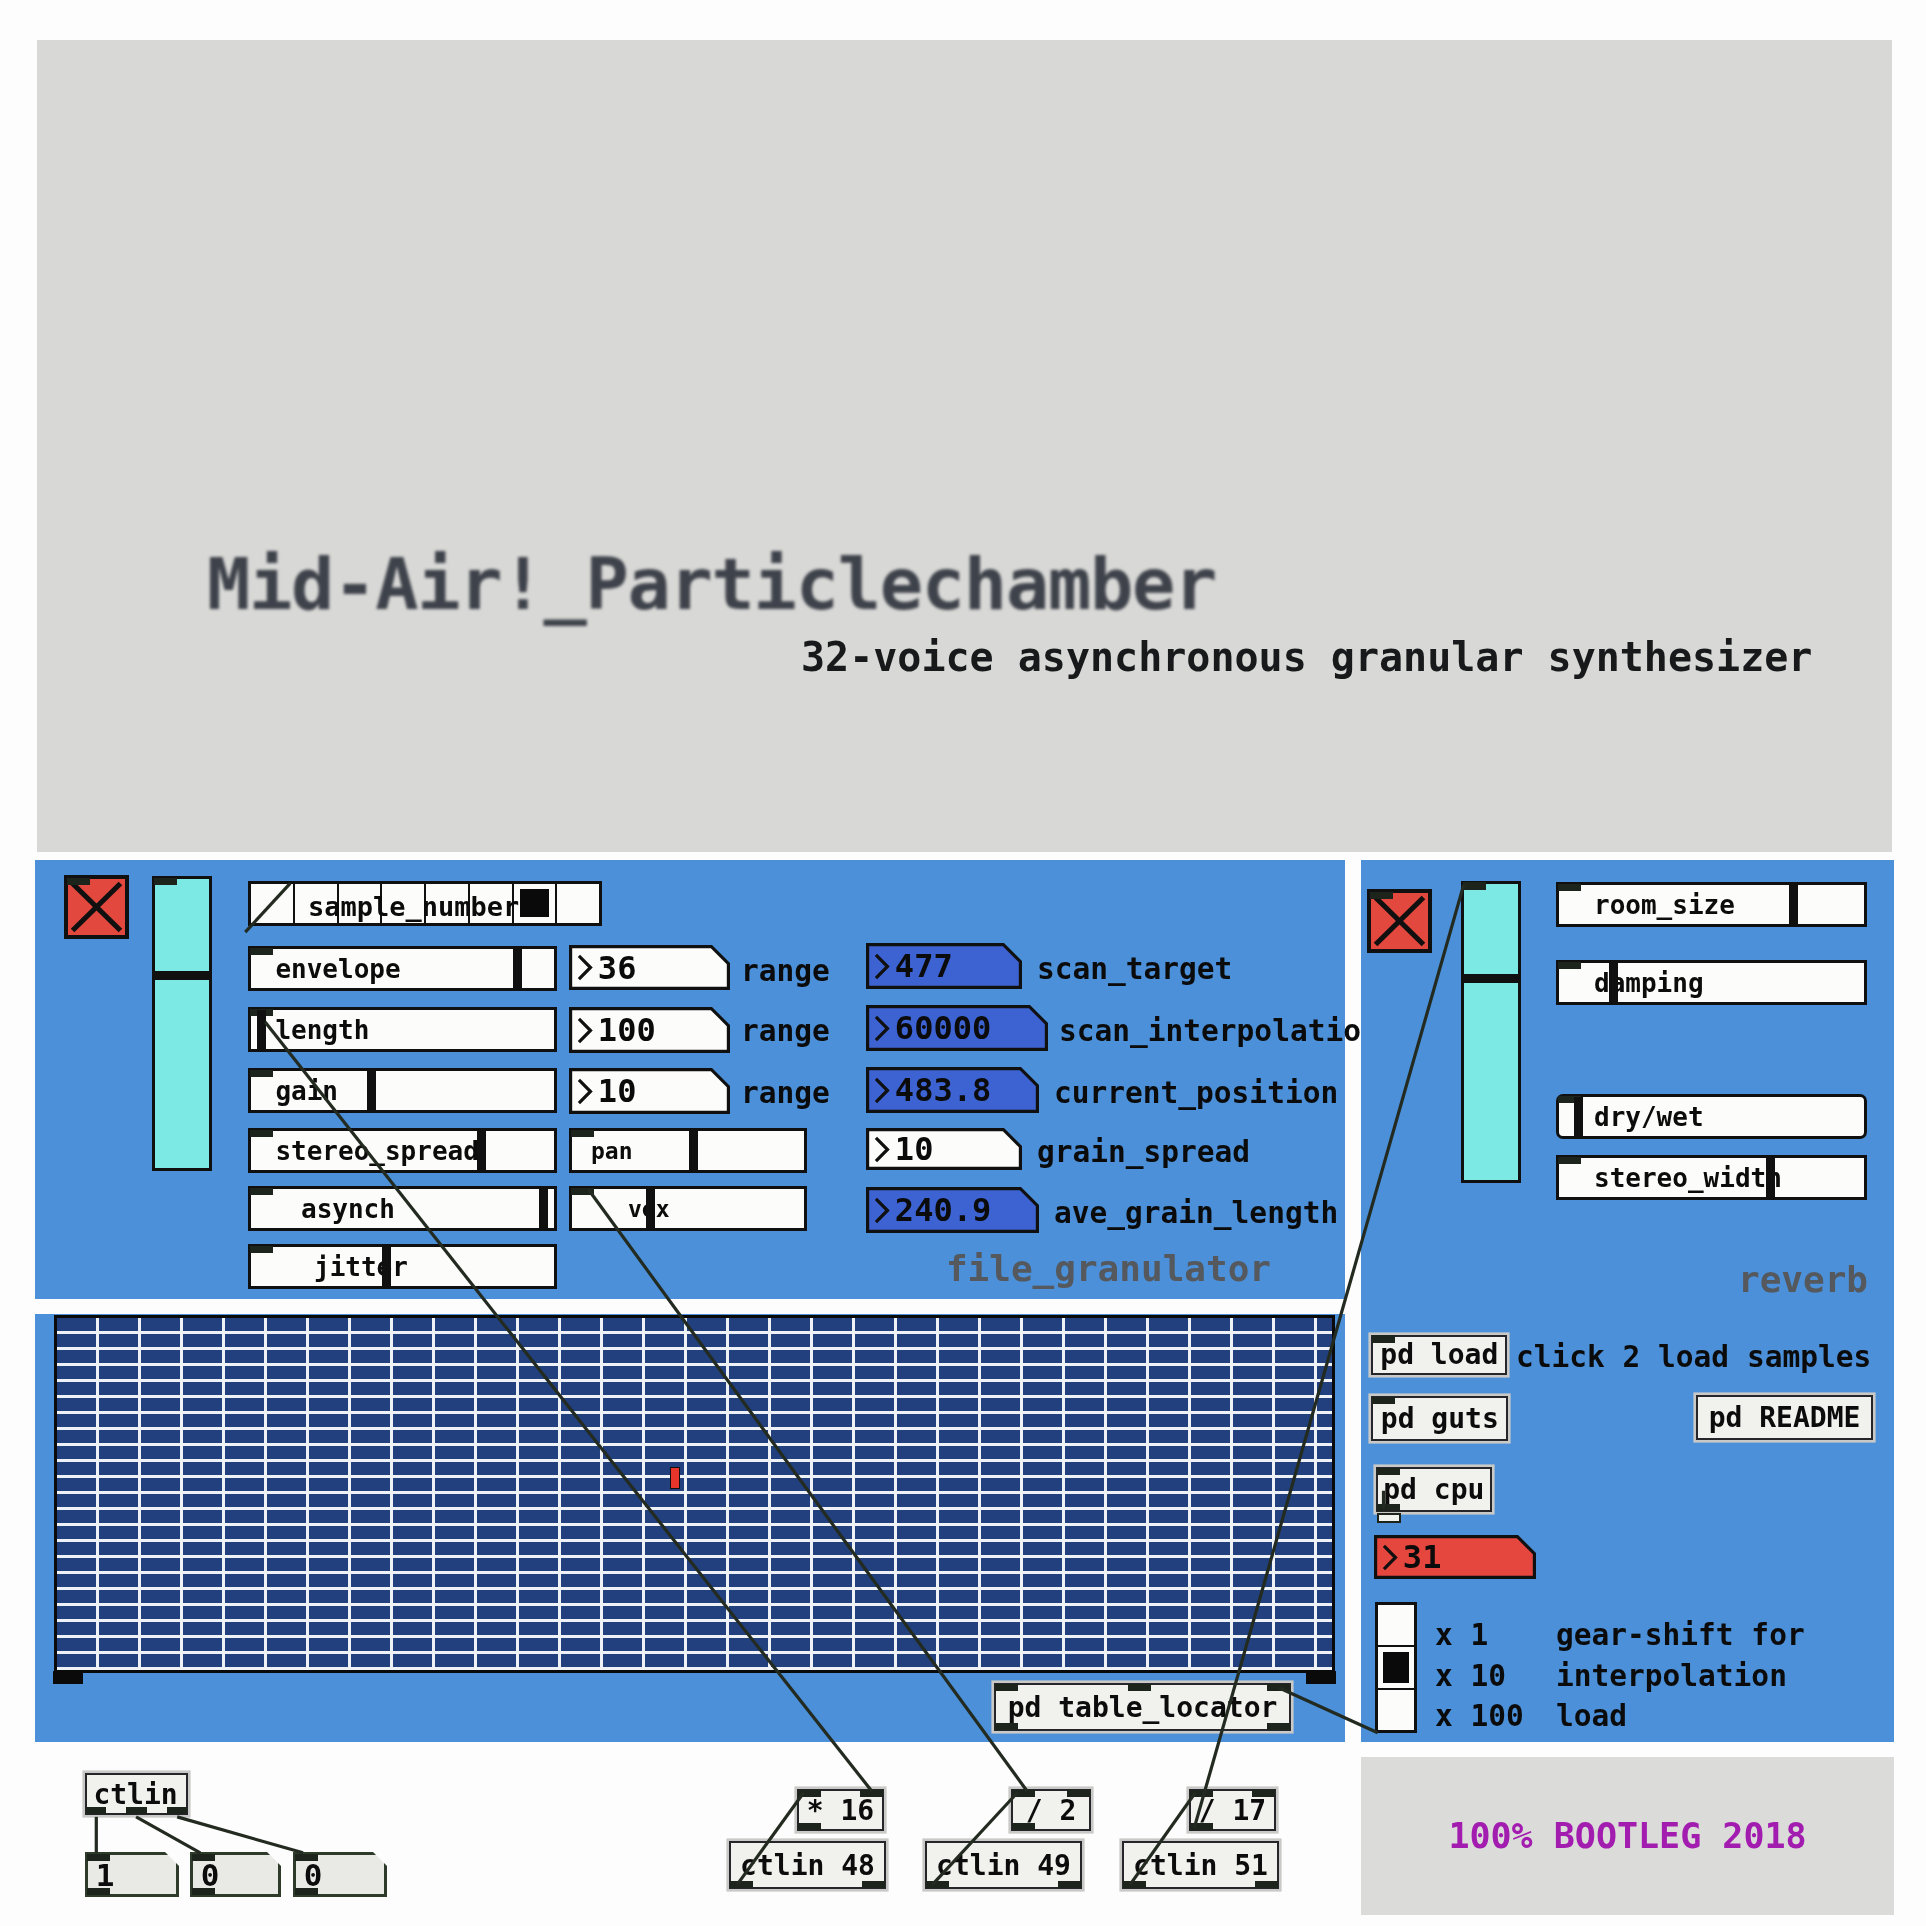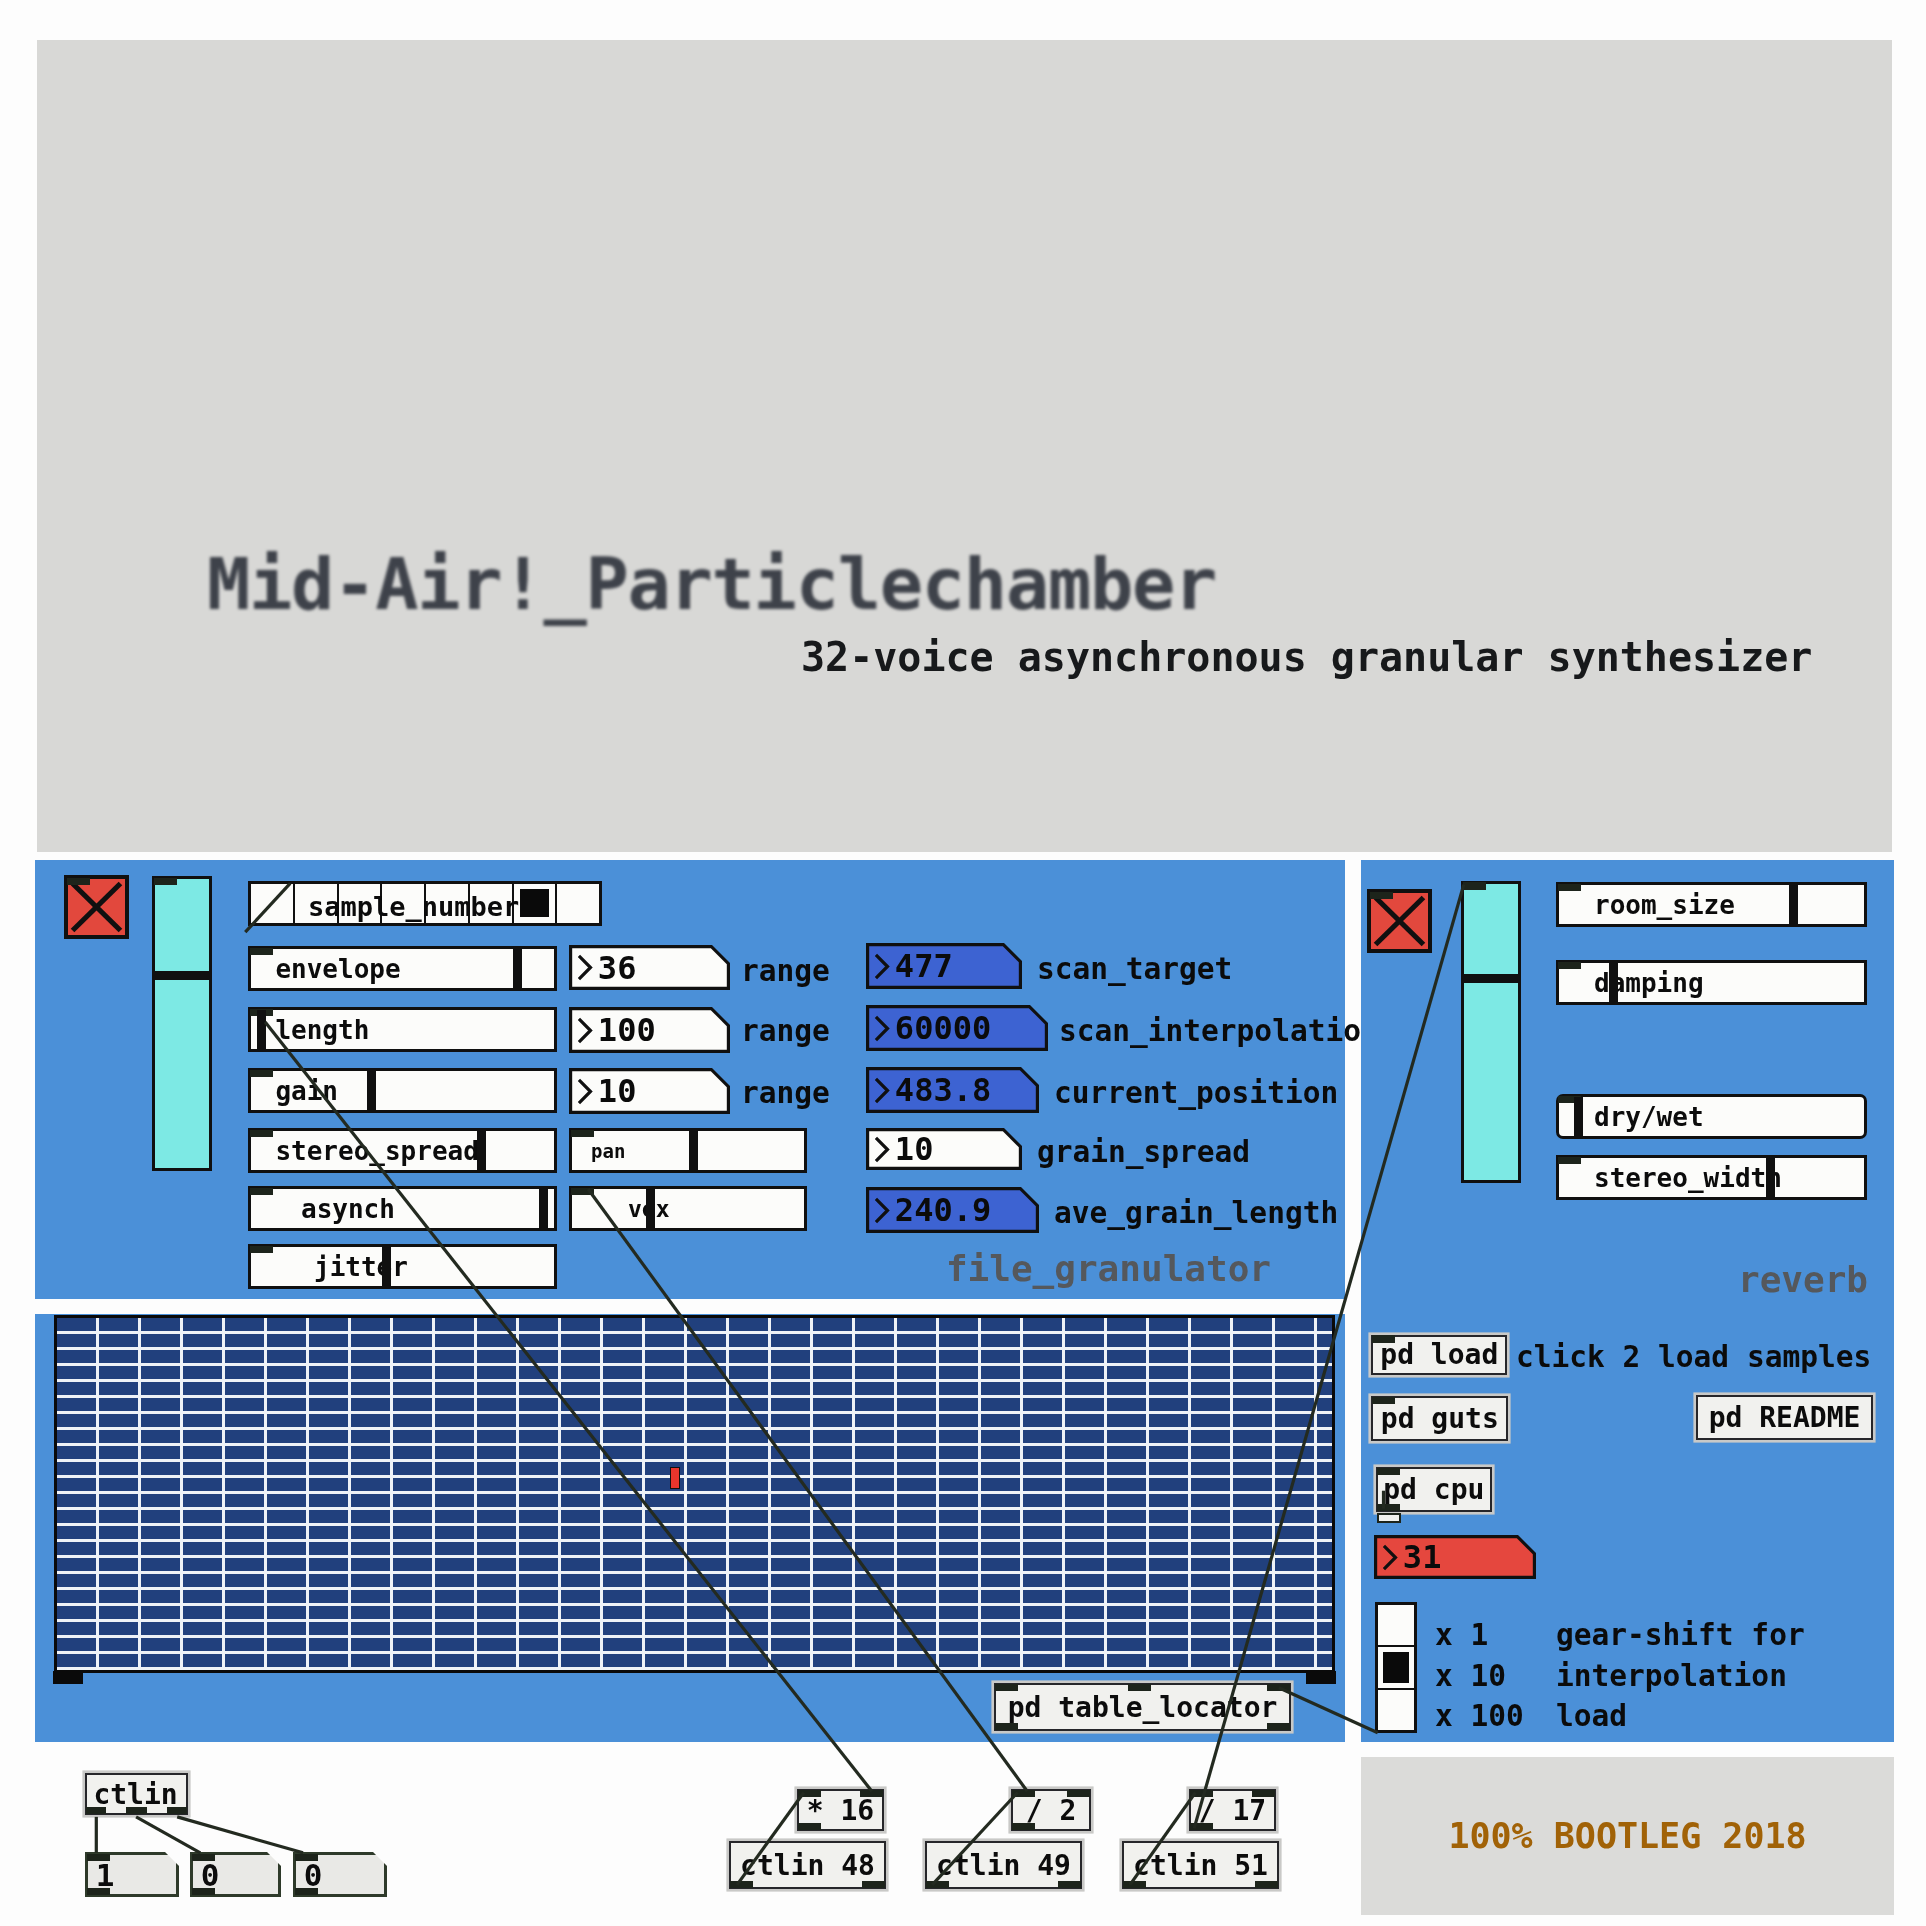--- a/index.html
+++ b/index.html
@@ -13,21 +13,21 @@
   .subtitle{left:764px;top:594px;font-size:40px;font-weight:700;color:#17191b;
             filter:blur(0.4px);white-space:pre;}
   
   .panel{background:#4b90d8;}
   .p-fg{left:35px;top:860px;width:1310px;height:439px;}
   .p-rv{left:1361px;top:860px;width:533px;height:506px;}
   .p-grid{left:35px;top:1314px;width:1310px;height:428px;}
   .p-tools{left:1361px;top:1314px;width:533px;height:428px;}
   .footer{left:1361px;top:1757px;width:533px;height:158px;background:#dbdbd9;
           display:flex;align-items:center;justify-content:center;}
-  .footer-text{font-size:35px;font-weight:700;color:#a16207;}
+  .footer-text{font-size:35px;font-weight:700;color:#a21caf;}
   
   .toggle{background:#e2483d;border:4.5px solid #101010;box-sizing:border-box;}
   .vslider{background:#7de9e4;border:3.9px solid #101010;box-sizing:border-box;}
   .vhandle{position:absolute;left:0;width:100%;height:9px;background:#101010;}
   .hslider{background:#fcfcfa;border:3.9px solid #101010;box-sizing:border-box;}
   .hs-label{position:absolute;left:24.4px;top:50%;transform:translateY(-50%);
             font-size:26px;font-weight:700;color:#0c0c0c;white-space:pre;}
   .hs-handle{position:absolute;top:0;width:9px;height:100%;background:#101010;}
   .nub{position:absolute;background:#1d241b;}
   .nub-tl{left:-1.3px;top:-1.3px;width:23px;height:7.7px;}
@@ -166,21 +166,21 @@
     <div class="abs numbox nb-white" style="left:534px;top:208px;width:161px;height:46px;">
       <div class="fill">
           <svg class="chev" width="16.7" height="27" viewBox="0 0 26 42">
             <polyline points="3,3 21,21 3,39" stroke="#101010" stroke-width="5" fill="none"></polyline>
           </svg>
       <span class="nb-val">10</span>
         </div>
     </div>
     <div class="abs hslider" style="left:534px;top:268px;width:238px;height:45px;">
       <span class="nub nub-tl"></span>
-      <span class="hs-label" style="font-size:19px;left:19px;">pan</span>
+      <span class="hs-label" style="font-size:23px;left:19px;">pan</span>
       <div class="hs-handle" style="left:117px;"></div>
     </div>
     <div class="abs hslider" style="left:534px;top:326px;width:238px;height:45px;">
       <span class="nub nub-tl"></span>
       <span class="hs-label" style="font-size:23px;left:56px;">vox</span>
       <div class="hs-handle" style="left:74px;"></div>
     </div>
 
     <div class="abs lbl" style="left:706px;top:94px;">range</div>
     <div class="abs lbl" style="left:706px;top:154px;">range</div>

